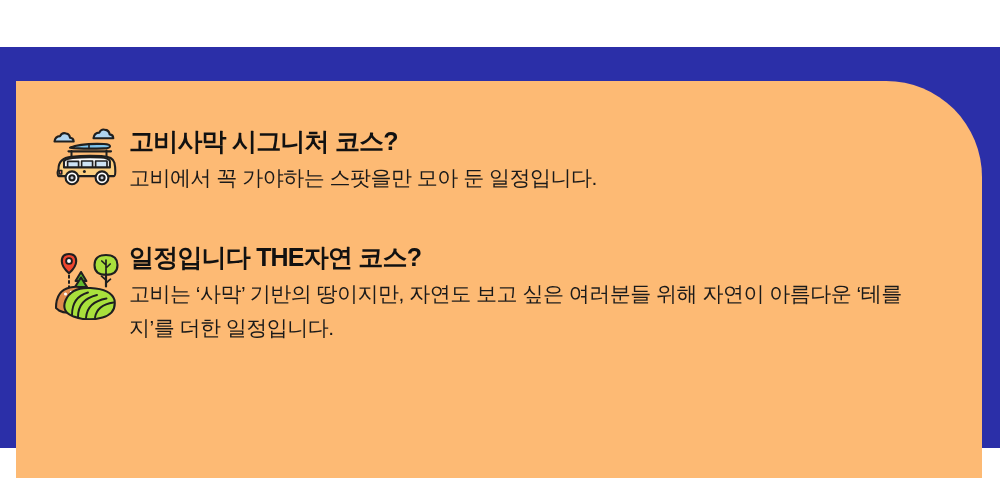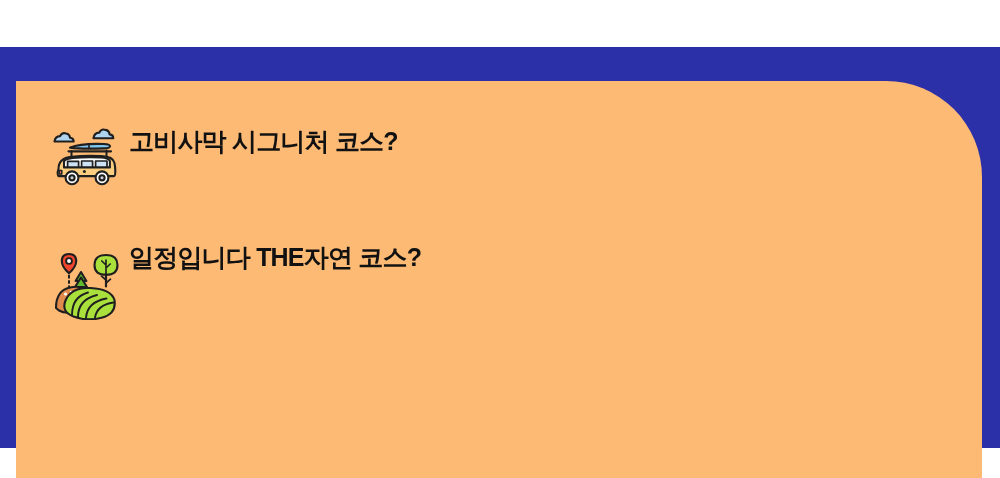--- a/index.html
+++ b/index.html
@@ -125,20 +125,21 @@
             <circle cx="24.0" cy="49.8" r="6.4" fill="#FFFFFF"></circle>
             <circle cx="24.0" cy="49.8" r="2.6" fill="#C9CDD6"></circle>
             <circle cx="54.0" cy="49.8" r="6.4" fill="#FFFFFF"></circle>
             <circle cx="54.0" cy="49.8" r="2.6" fill="#C9CDD6"></circle>
           </g>
         </svg>
       </span>
 
       <div class="course-text">
         <h3 class="course-title">고비사막 시그니처 코스?</h3>
+        <p class="course-desc">고비에서 꼭 가야하는 스팟을만 모아 둔 일정입니다.</p>
       </div>
     </div>
 
     <div class="course-item" id="course-item-1">
 
       <span class="course-icon">
         <svg viewBox="0 0 76 74" width="76" height="74" xmlns="http://www.w3.org/2000/svg">
           <g fill="none" stroke="#1f1f1f" stroke-width="2.1" stroke-linejoin="round" stroke-linecap="round">
 
             <path d="M58.0 9.0 q11.5 0 11.5 10.0 q0 9.8 -11.5 9.8 q-11.5 0 -11.5 -9.8 q0 -10.0 11.5 -10.0 z" fill="#A9E03C"></path>
@@ -166,17 +167,18 @@
                      q5.5 -13.5 25.0 -12.5 q20.5 1.0 24.0 12.0 z" fill="#A9E03C"></path>
 
             <path d="M24.0 69.0 q0 -18.0 16.0 -22.5 M30.0 71.0 q0 -17.5 19.0 -22.0
                      M38.0 72.0 q1.0 -16.0 20.5 -19.5 M47.0 71.5 q2.0 -12.5 18.5 -15.0" stroke-width="1.9"></path>
           </g>
         </svg>
       </span>
 
       <div class="course-text">
         <h3 class="course-title">일정입니다 THE자연 코스?</h3>
+        <p class="course-desc">고비는 ‘사막’ 기반의 땅이지만, 자연도 보고 싶은 여러분들 위해 자연이 아름다운 ‘테를지’를 더한 일정입니다.</p>
       </div>
     </div>
 
   </div>
 </div>
 
 </body></html>

